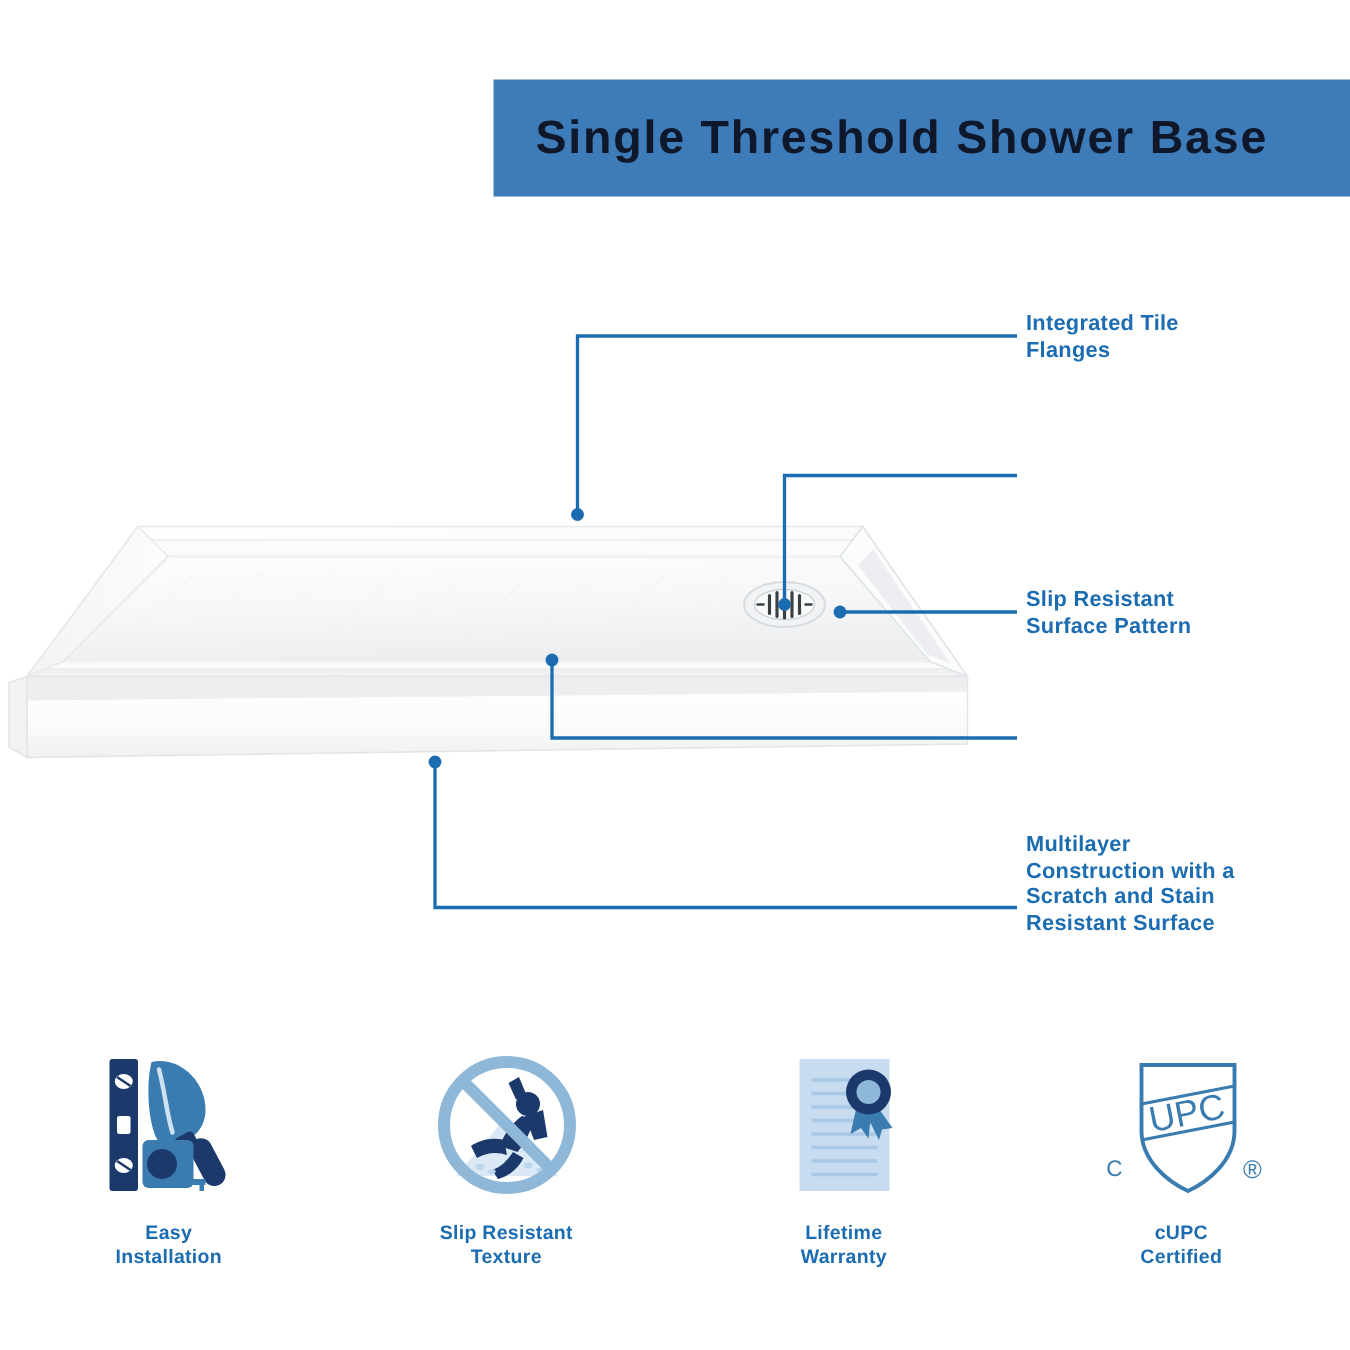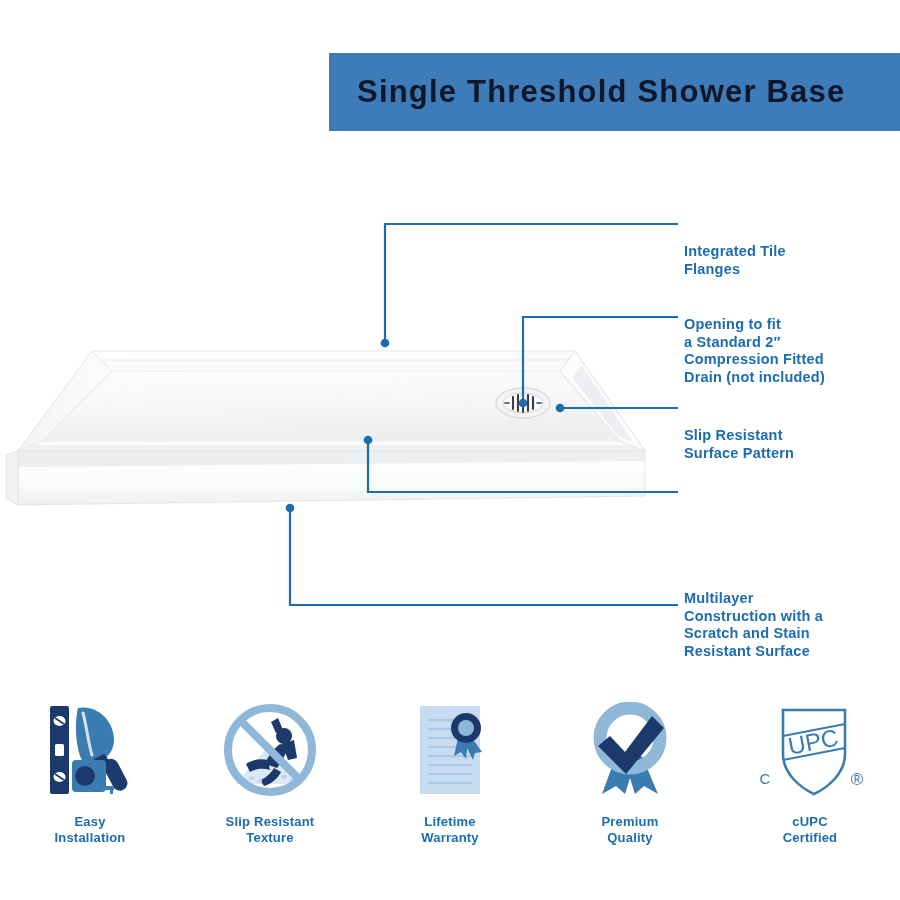--- a/index.html
+++ b/index.html
@@ -40,21 +40,20 @@
 
   
   .callout-label{
     position:absolute;
     color:#1b6cb0;
     font-size:14.5px;
     font-weight:bold;
     line-height:17.5px;
     letter-spacing:0.2px;
     white-space:pre-line;
-    margin-top:35px;
   }
   #callout-tile-flanges{left:684px;top:208px;}
   #callout-drain-opening{left:684px;top:281px;}
   #callout-slip-surface{left:684px;top:392px;}
   #callout-fiberglass{left:684px;top:465px;}
   #callout-multilayer{left:684px;top:555px;}
 
   .callout-lines{position:absolute;left:0;top:0;width:900px;height:900px;pointer-events:none;}
 
   
@@ -190,24 +189,20 @@
       <circle cx="523" cy="403" r="4.3"></circle>
       <circle cx="560" cy="408" r="4.3"></circle>
       <circle cx="368" cy="440" r="4.3"></circle>
       <circle cx="290" cy="508" r="4.3"></circle>
     </g>
   </svg>
 
   <div class="callout-label" id="callout-tile-flanges">Integrated Tile
 Flanges</div>
 
-  <div class="callout-label" id="callout-drain-opening">Opening to fit
-a Standard 2″
-Compression Fitted
-Drain (not included)</div>
 
   <div class="callout-label" id="callout-slip-surface">Slip Resistant
 Surface Pattern</div>
 
 
   <div class="callout-label" id="callout-multilayer">Multilayer
 Construction with a
 Scratch and Stain
 Resistant Surface</div>
 
@@ -286,35 +281,20 @@
           <polygon points="74,36 84,50 77,51 75,58 66,40" fill="#3a7cb0"></polygon>
 
           <circle cx="68" cy="26" r="15" fill="#1b3a6b"></circle>
           <circle cx="68" cy="26" r="8" fill="#8fb8d8"></circle>
         </svg>
       </div>
       <div class="feature-label">Lifetime
 Warranty</div>
     </div>
 
-    <div class="feature">
-      <div class="feature-icon">
-        <svg width="104" height="96" viewBox="0 0 104 96">
-
-          <polygon points="38,54 24,92 38,84 47,92 57,60" fill="#3a7cb0"></polygon>
-          <polygon points="64,54 80,92 66,84 57,92 47,60" fill="#3a7cb0"></polygon>
-
-          <circle cx="52" cy="36" r="30" fill="none" stroke="#8fb8d8" stroke-width="13"></circle>
-
-          <path d="M32,34 L47,50 L74,14 L86,26 L48,72 L20,44 Z" fill="#1b3a6b"></path>
-        </svg>
-      </div>
-      <div class="feature-label">Premium
-Quality</div>
-    </div>
 
     <div class="feature">
       <div class="feature-icon">
         <svg width="110" height="96" viewBox="0 0 110 96">
           <path d="M28,8 L90,8 L90,52 C90,72 72,86 59,92 C46,86 28,72 28,52 Z" fill="none" stroke="#3a7cb0" stroke-width="2.6"></path>
           <line x1="28" y1="34" x2="90" y2="22" stroke="#3a7cb0" stroke-width="2.2"></line>
           <line x1="28" y1="58" x2="90" y2="46" stroke="#3a7cb0" stroke-width="2.2"></line>
           <text x="59" y="48" font-family="'Liberation Sans',sans-serif" font-size="24" fill="#3a7cb0" text-anchor="middle" transform="rotate(-11 59 44)">UPC</text>
           <text x="10" y="82" font-family="'Liberation Sans',sans-serif" font-size="15" fill="#3a7cb0" text-anchor="middle">C</text>
           <text x="102" y="83" font-family="'Liberation Sans',sans-serif" font-size="17" fill="#3a7cb0" text-anchor="middle">®</text>

